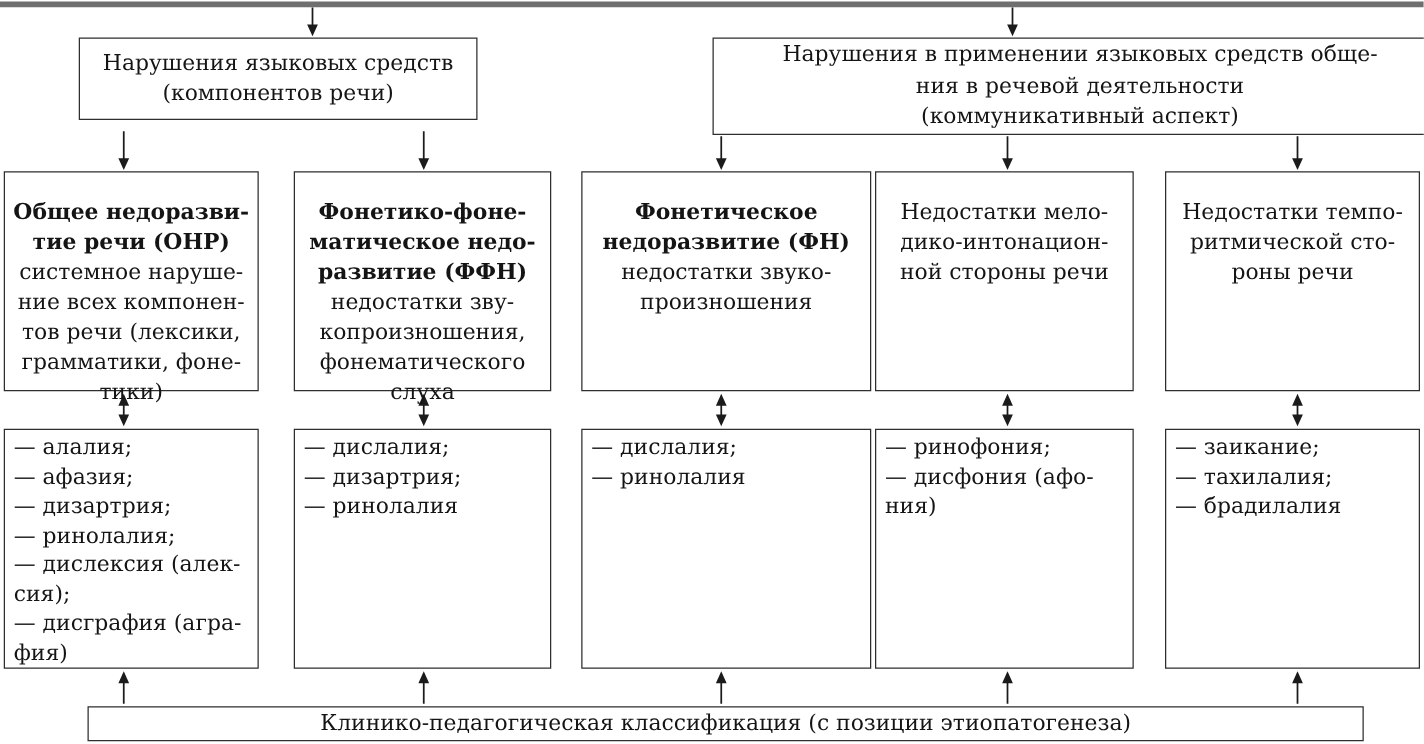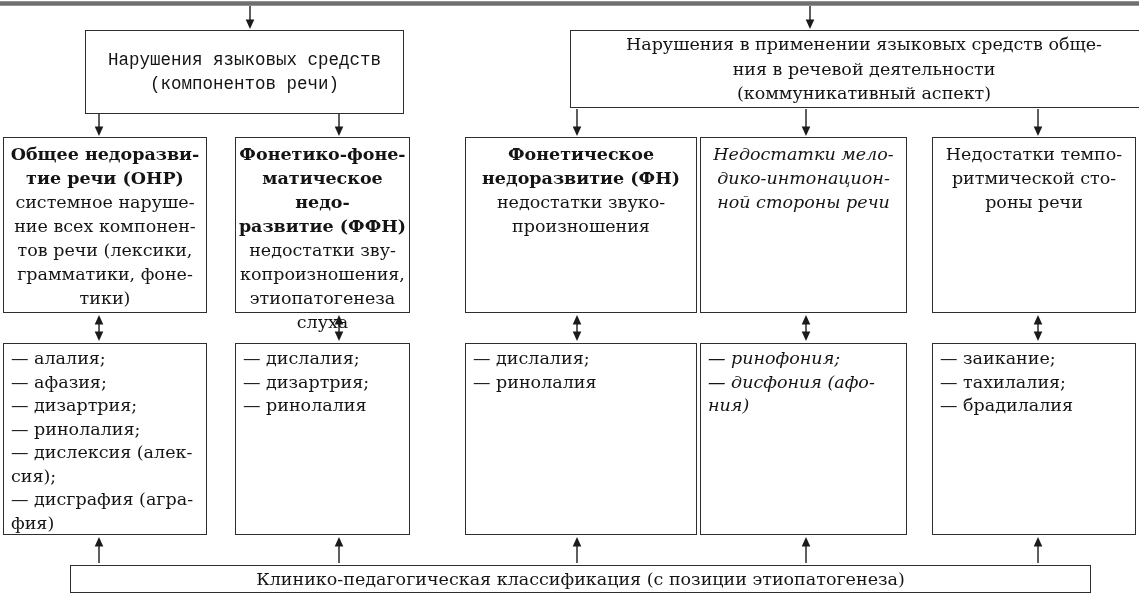--- a/index.html
+++ b/index.html
@@ -41,21 +41,21 @@
     white-space: pre-line;
     text-align: center;
   }
   .top-box .txt {
     font-size: 17.5px;
     line-height: 24.5px;
   }
   .mid {
     top: 137px;
     height: 176px;
-    padding-top: 4px;
+    padding-top: 20px;
   }
   .bot {
     top: 343px;
     height: 192px;
     padding: 3px 7px 0 7px;
   }
   .mid .box-title {
     font-weight: bold;
     font-size: 17.5px;
     line-height: 24px;
@@ -68,23 +68,23 @@
     white-space: pre-line;
     text-align: center;
   }
   .bot .list-text {
     font-size: 17.5px;
     line-height: 23.5px;
     white-space: pre-line;
     text-align: left;
   }
   .c1 { left: 3px;   width: 204px; }
-  .c2 { left: 235px; width: 175px; }
+  .c2 { left: 235px; width: 206px; }
   .c3 { left: 465px; width: 232px; }
-  .c4 { left: 700px; width: 207px; font-style: italic; }
+  .c4 { left: 700px; width: 207px; }
   .c5 { left: 932px; width: 204px; }
   #footer-bar .txt {
     font-size: 17.5px;
   }
 </style>
 </head>
 <body>
 
 <div id="diagram">
 
@@ -158,21 +158,21 @@
       <g>
         <line x1="806" y1="544" x2="806" y2="563" stroke="#1b1b1b" stroke-width="1.4"></line>
         <polygon points="801.7,546.5 810.3,546.5 806,537" fill="#1b1b1b"></polygon>
       </g>
       <g>
         <line x1="1038" y1="544" x2="1038" y2="563" stroke="#1b1b1b" stroke-width="1.4"></line>
         <polygon points="1033.7,546.5 1042.3,546.5 1038,537" fill="#1b1b1b"></polygon>
       </g>
     </svg>
 
-  <div class="box top-box center-flex" style="left:85px; top:30px; width:319px; height:84px;font-family:Liberation Mono, monospace;">
+  <div class="box top-box center-flex" style="left:63px; top:30px; width:319px; height:66px;">
     <div class="txt">Нарушения языковых средств
 (компонентов речи)</div>
   </div>
 
   <div class="box top-box center-flex" style="left:570px; top:30px; width:588px; height:78px;">
     <div class="txt">Нарушения в применении языковых средств обще-
 ния в речевой деятельности
 (коммуникативный аспект)</div>
   </div>
 
@@ -185,21 +185,21 @@
 грамматики, фоне-
 тики)</div>
   </div>
 
   <div class="box mid c2">
     <div class="box-title">Фонетико-фоне-
 матическое недо-
 развитие (ФФН)</div>
     <div class="box-desc">недостатки зву-
 копроизношения,
-этиопатогенеза
+фонематического
 слуха</div>
   </div>
 
   <div class="box mid c3">
     <div class="box-title">Фонетическое
 недоразвитие (ФН)</div>
     <div class="box-desc">недостатки звуко-
 произношения</div>
   </div>
 

